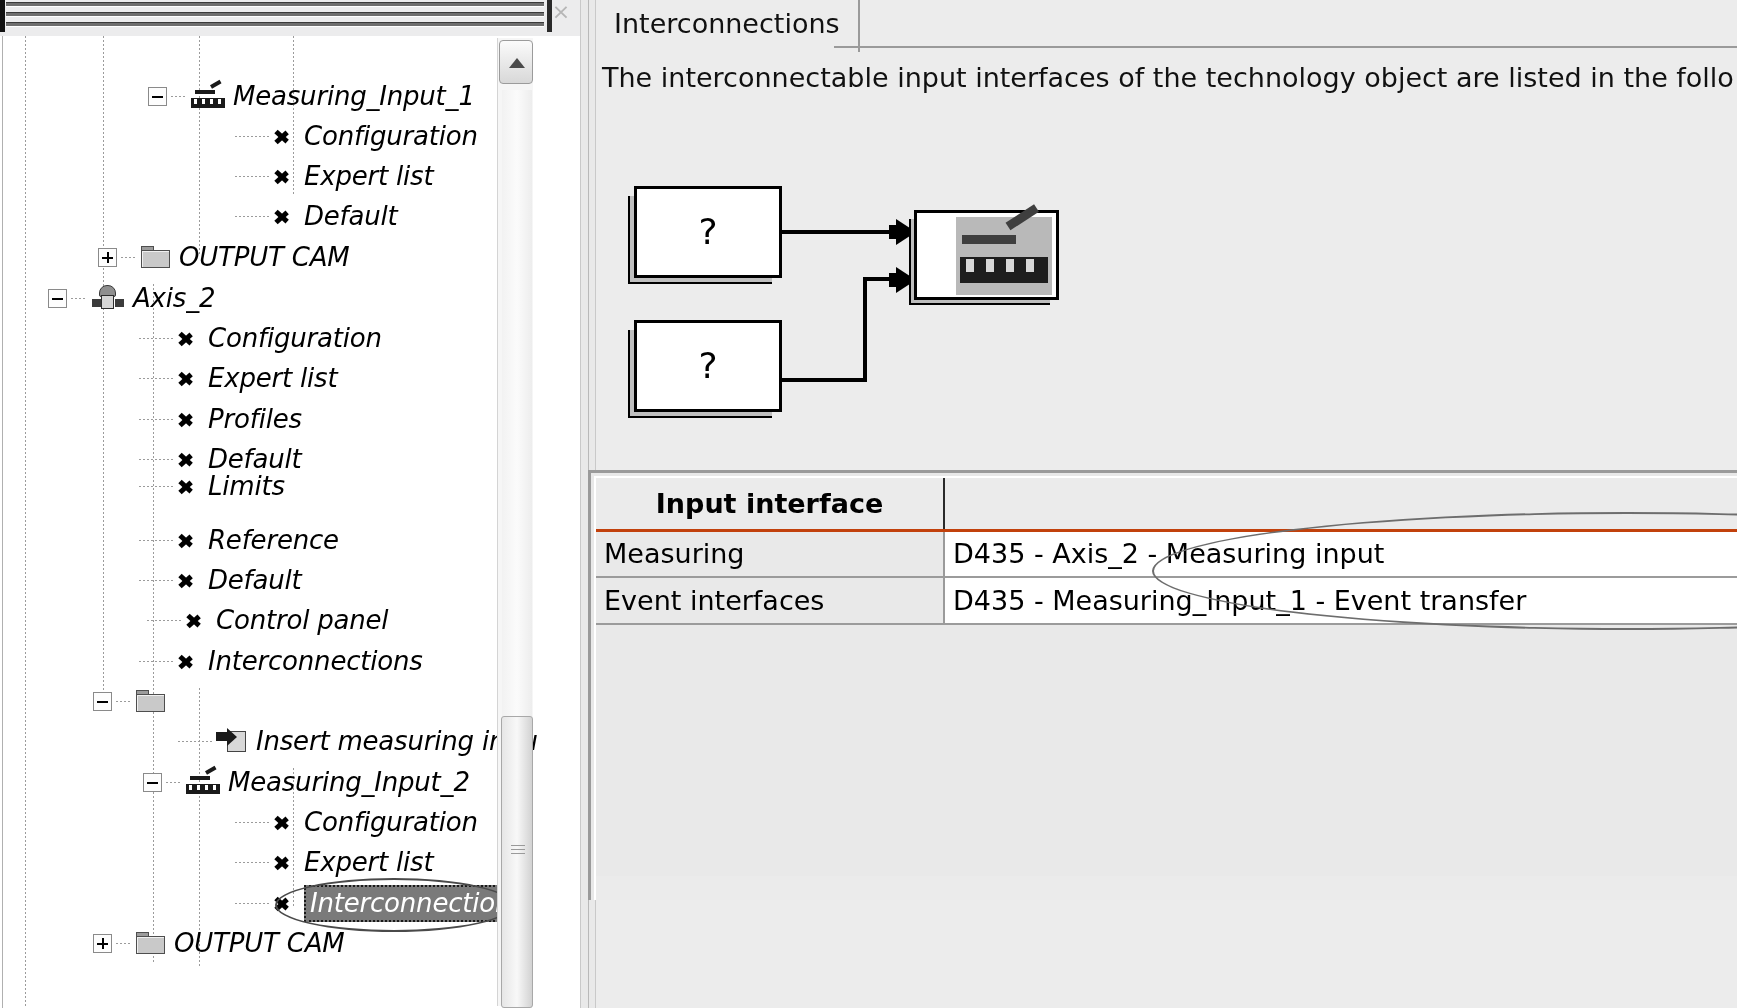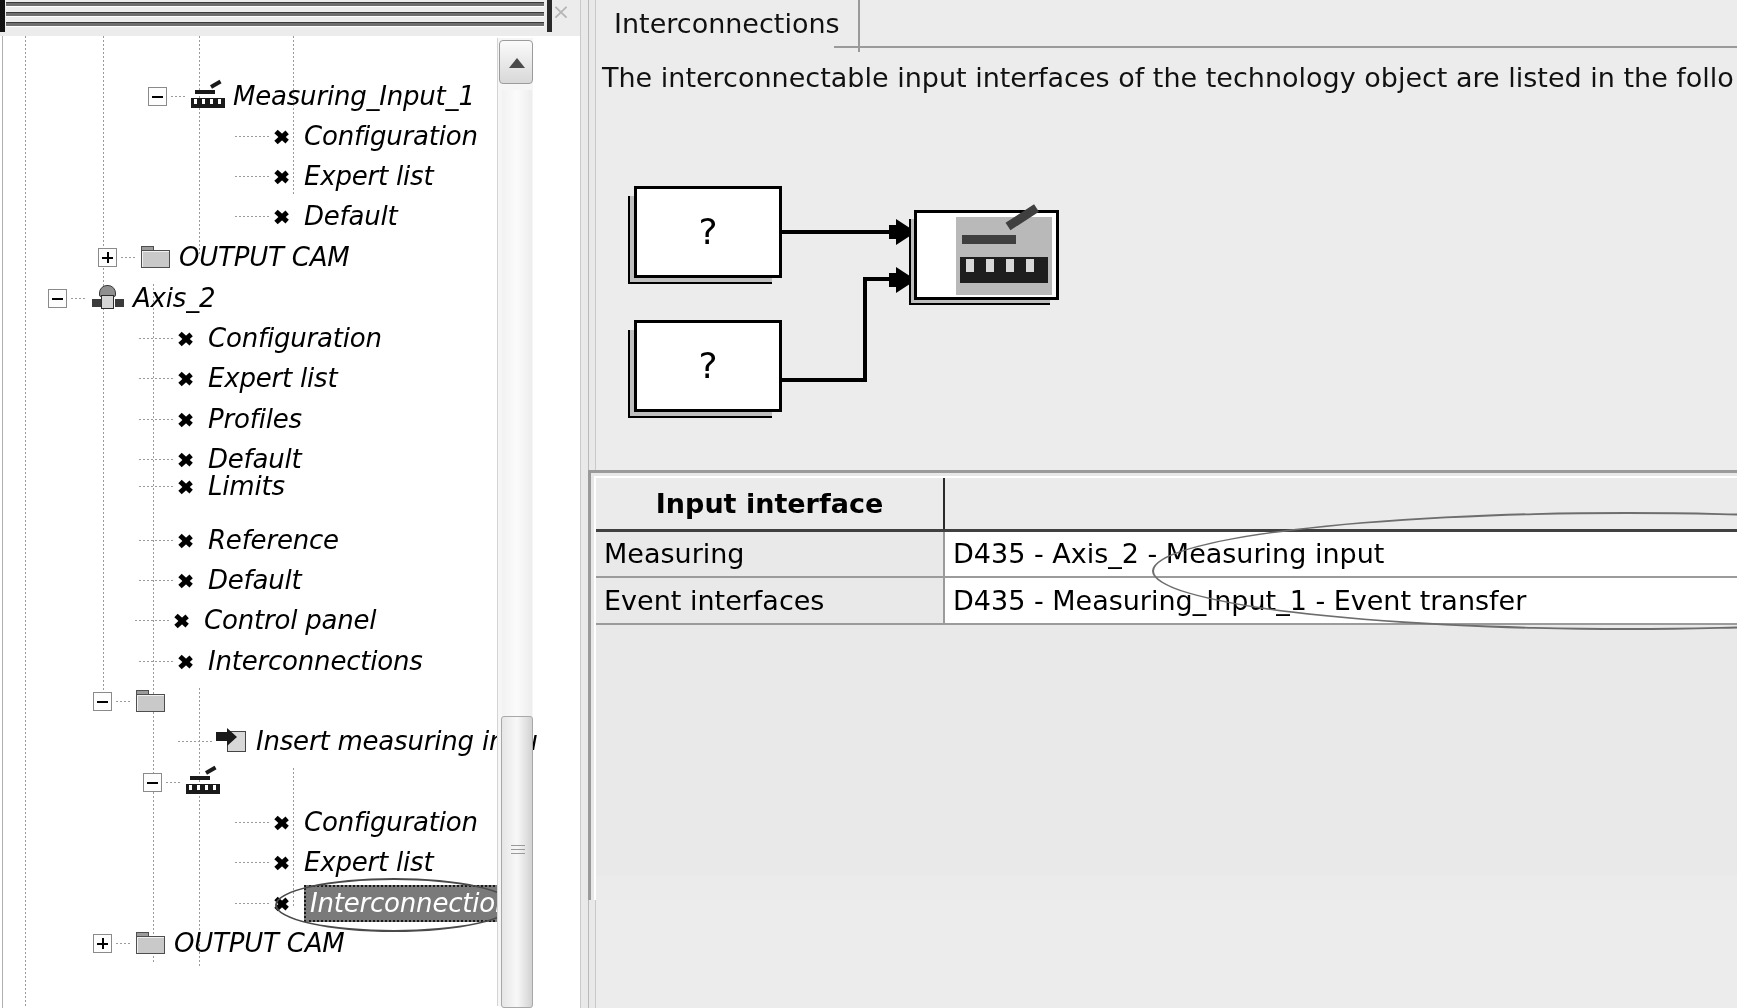--- a/index.html
+++ b/index.html
@@ -439,21 +439,21 @@
     border-collapse: collapse;
     width: 1124px;
     table-layout: fixed;
     font-size: 27px;
     color: #000;
   }
   table.grid th {
     height: 52px;
     background: #ebebeb;
     border-right: 2px solid #2a2a2a;
-    border-bottom: 3px solid #404040;
+    border-bottom: 3px solid #c2410c;
     font-weight: bold;
     font-size: 27px;
     text-align: center;
     padding: 0;
   }
   table.grid th.blank { border-right: none; }
   table.grid td {
     height: 47px;
     background: #e9e9e9;
     border-right: 2px solid #9b9b9b;
@@ -585,21 +585,21 @@
           <div class="trow" style="left: 136px; top: 484px;">
             <span class="dashlead long"></span>
             <span class="chev"></span>
             <span class="tlabel">Reference</span>
           </div>
           <div class="trow" style="left: 136px; top: 524px;">
             <span class="dashlead long"></span>
             <span class="chev"></span>
             <span class="tlabel">Default</span>
           </div>
-          <div class="trow" style="left: 132px; top: 564px; justify-content: flex-end;">
+          <div class="trow" style="left: 144px; top: 564px; justify-content: flex-end;">
             <span class="dashlead long"></span>
             <span class="chev"></span>
             <span class="tlabel">Control panel</span>
           </div>
           <div class="trow" style="left: 136px; top: 605px;">
             <span class="dashlead long"></span>
             <span class="chev"></span>
             <span class="tlabel">Interconnections</span>
           </div>
           <div class="trow" style="left: 90px; top: 645px;">
@@ -624,20 +624,21 @@
             <span class="dashlead"></span>
             <span class="ico-meas">
               <span class="slope"></span>
               <span class="slope2"></span>
               <span class="ruler"></span>
               <span class="tick" style="left:3px"></span>
               <span class="tick" style="left:11px"></span>
               <span class="tick" style="left:19px"></span>
               <span class="tick" style="left:27px"></span>
             </span>
+            <span class="tlabel">Measuring_Input_2</span>
           </div>
           <div class="trow" style="left: 232px; top: 766px;">
             <span class="dashlead long"></span>
             <span class="chev"></span>
             <span class="tlabel">Configuration</span>
           </div>
           <div class="trow" style="left: 232px; top: 806px;">
             <span class="dashlead long"></span>
             <span class="chev"></span>
             <span class="tlabel">Expert list</span>

